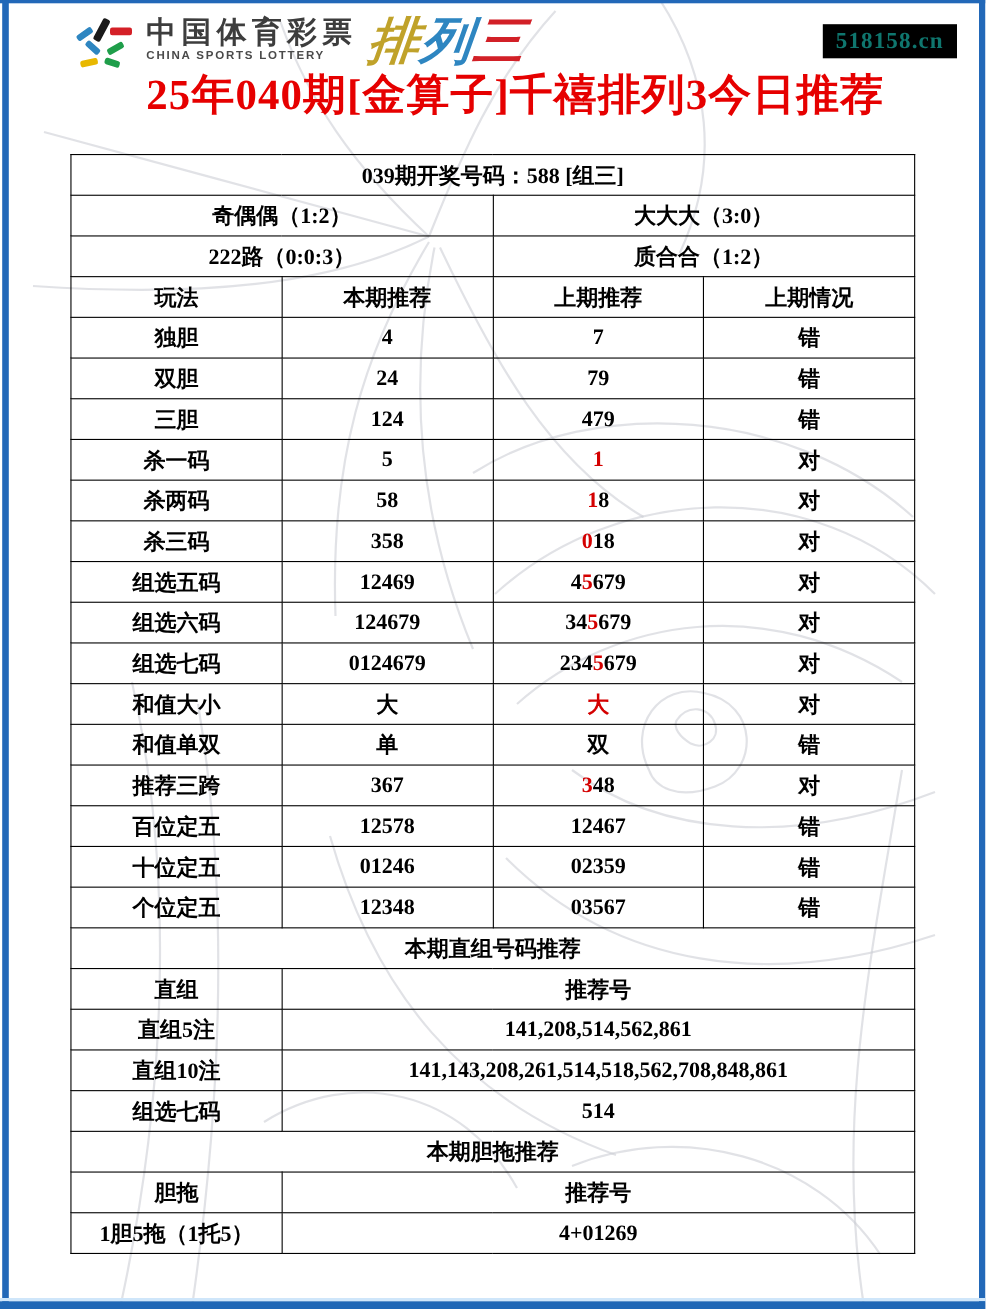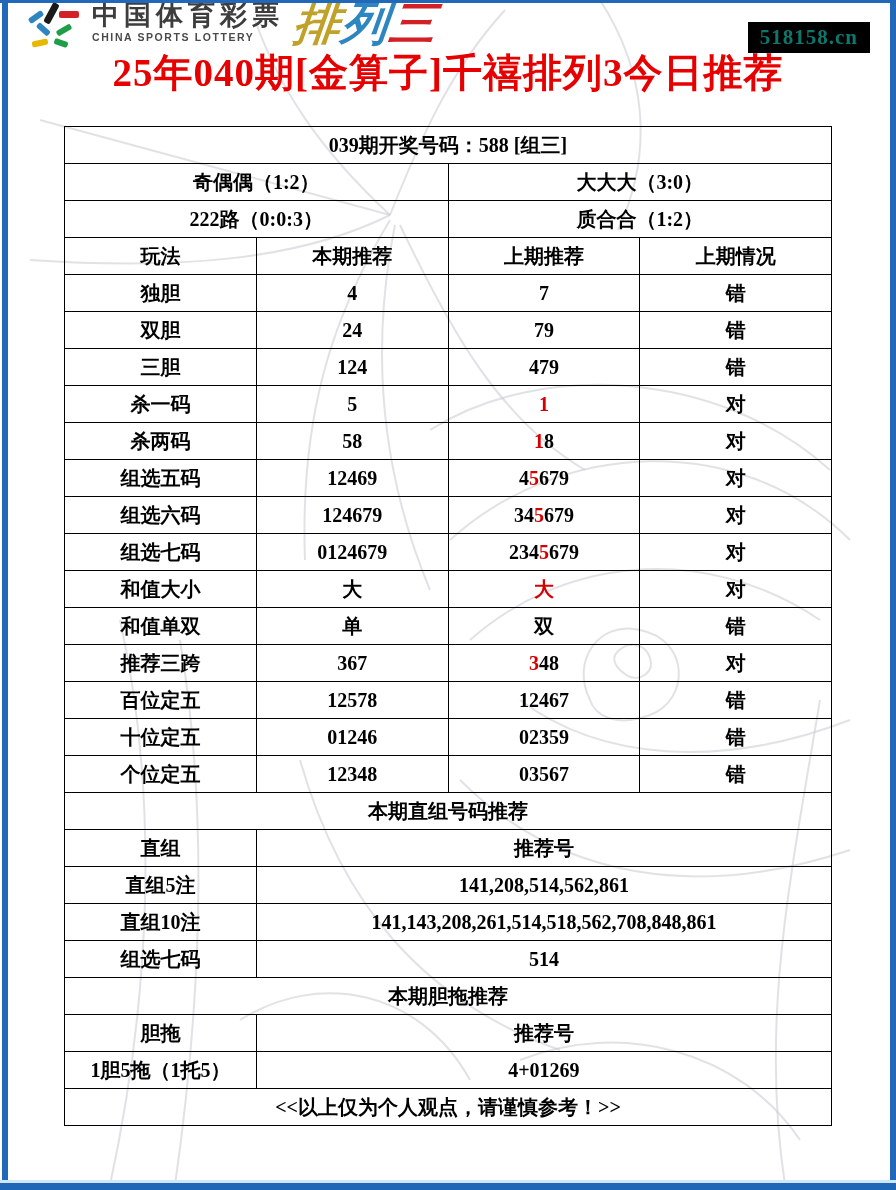--- a/index.html
+++ b/index.html
@@ -8,21 +8,21 @@
   
   .edge-top{position:absolute;top:0;left:0;right:0;height:3px;background:#2268b8;z-index:5;}
   .edge-left{position:absolute;top:0;bottom:0;left:2px;width:6px;background:#2268b8;z-index:5;}
   .edge-right{position:absolute;top:0;bottom:0;right:0;width:6px;background:#2268b8;z-index:5;}
   .edge-bottom-light{position:absolute;bottom:7px;left:0;right:0;height:3px;background:#cfe6fa;z-index:5;}
   .edge-bottom{position:absolute;bottom:0;left:0;right:0;height:7px;background:#1f67b6;z-index:5;}
   
   .sketch{position:absolute;inset:0;z-index:0;pointer-events:none;}
   .sketch path{fill:none;stroke:#c9cad2;stroke-width:2;opacity:.55;}
   
-  .header{position:relative;z-index:2;height:122px;padding-top:0;}
+  .header{position:relative;z-index:2;height:122px;padding-top:14px;margin-left:41px;}
   .brand-row{display:flex;align-items:flex-start;margin-left:26px;}
   .logo-mark{width:58px;height:50px;flex:0 0 auto;}
   .brand-text{margin-left:8px;margin-top:2px;line-height:1;}
   .brand-cn{font-size:27px;font-weight:bold;color:#3d3d3d;letter-spacing:5px;font-family:"Liberation Sans","DejaVu Sans",sans-serif;}
   .brand-en{font-size:10.5px;font-weight:bold;color:#4a4a4a;letter-spacing:1.6px;margin-top:3px;font-family:"Liberation Sans","DejaVu Sans",sans-serif;}
   .game-title{margin-left:10px;margin-top:0;font-size:46px;font-weight:bold;font-style:italic;letter-spacing:2px;transform:skewX(-6deg);font-family:"Liberation Sans","DejaVu Sans",sans-serif;line-height:1;}
   .game-ch1{color:#c0a22a;} .game-ch2{color:#2e86c1;} .game-ch3{color:#d22027;}
   .badge{position:absolute;top:22px;right:26px;background:#000000;color:#0f766e;font-weight:bold;font-size:21px;padding:3px 12px;letter-spacing:1px;font-family:"Liberation Serif","DejaVu Serif",serif;}
   .main-title{margin:2px 0 0 0;text-align:center;color:#e60000;font-size:39px;font-weight:bold;letter-spacing:1px;line-height:1.1;}
   
@@ -132,20 +132,26 @@
           <td colspan="1"><span class="red">1</span></td>
           <td colspan="1" class="red">对</td>
         </tr>
         <tr>
           <td colspan="1">杀两码</td>
           <td colspan="1">58</td>
           <td colspan="1"><span class="red">1</span><span>8</span></td>
           <td colspan="1" class="red">对</td>
         </tr>
         <tr>
+          <td colspan="1">杀三码</td>
+          <td colspan="1">358</td>
+          <td colspan="1"><span class="red">0</span><span>18</span></td>
+          <td colspan="1" class="red">对</td>
+        </tr>
+        <tr>
           <td colspan="1">组选五码</td>
           <td colspan="1">12469</td>
           <td colspan="1"><span>4</span><span class="red">5</span><span>679</span></td>
           <td colspan="1" class="red">对</td>
         </tr>
         <tr>
           <td colspan="1">组选六码</td>
           <td colspan="1">124679</td>
           <td colspan="1"><span>34</span><span class="red">5</span><span>679</span></td>
           <td colspan="1" class="red">对</td>
@@ -215,19 +221,16 @@
           <td colspan="4" class="section-title">本期胆拖推荐</td>
         </tr>
         <tr>
           <td colspan="1">胆拖</td>
           <td colspan="3">推荐号</td>
         </tr>
         <tr>
           <td colspan="1">1胆5拖（1托5）</td>
           <td colspan="3">4+01269</td>
         </tr>
-        <tr>
-          <td colspan="4" class="footer-note">&lt;&lt;以上仅为个人观点，请谨慎参考！&gt;&gt;</td>
-        </tr>
       </tbody>
   </table>
 
 </div>
 
 </body></html>

